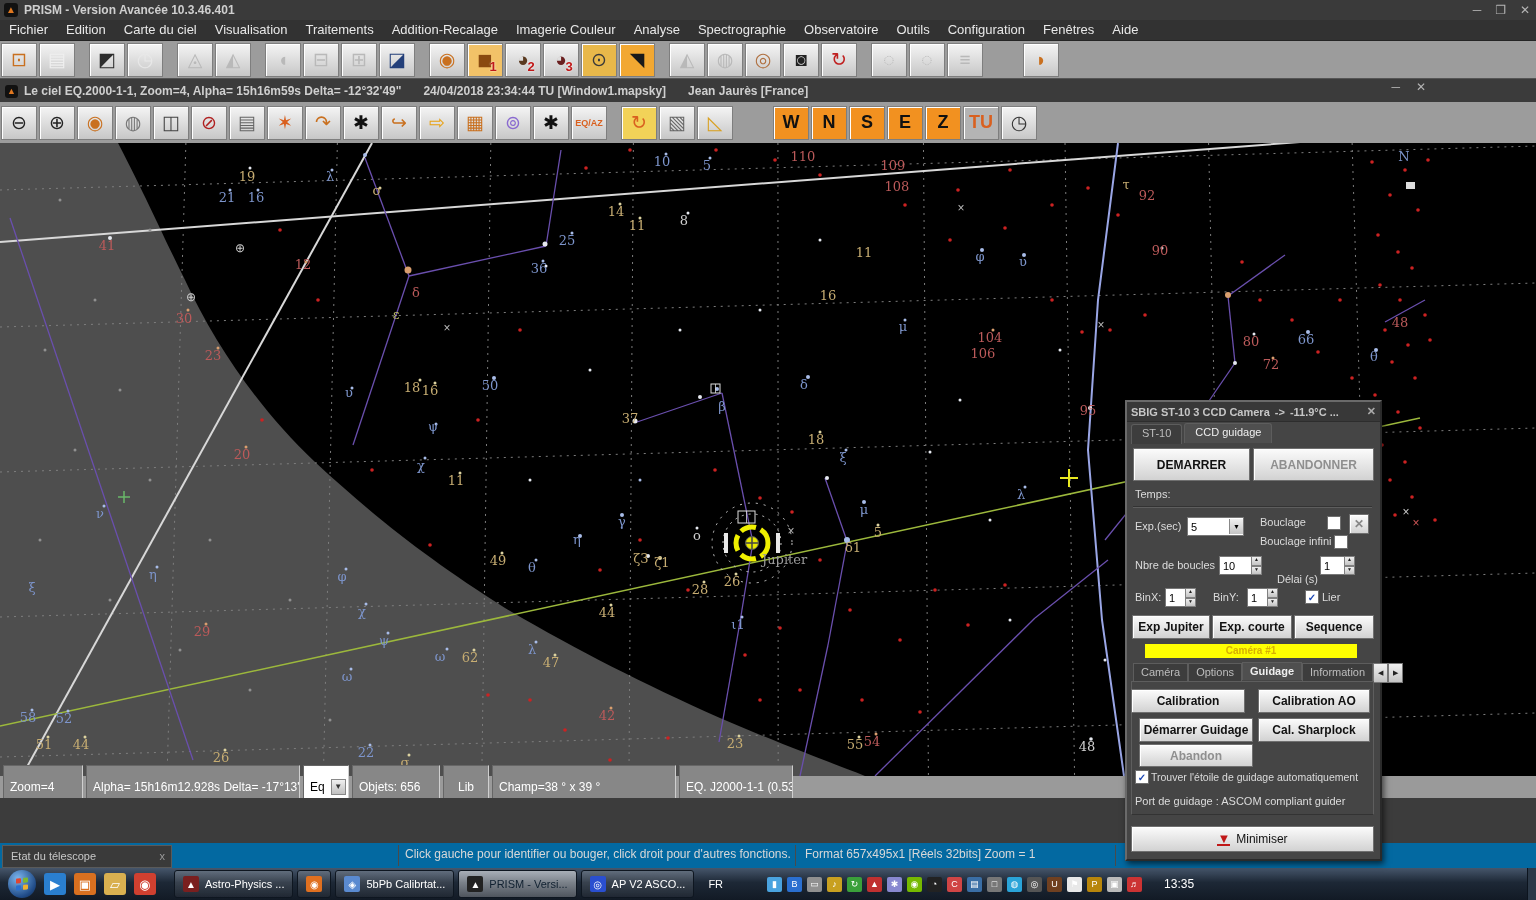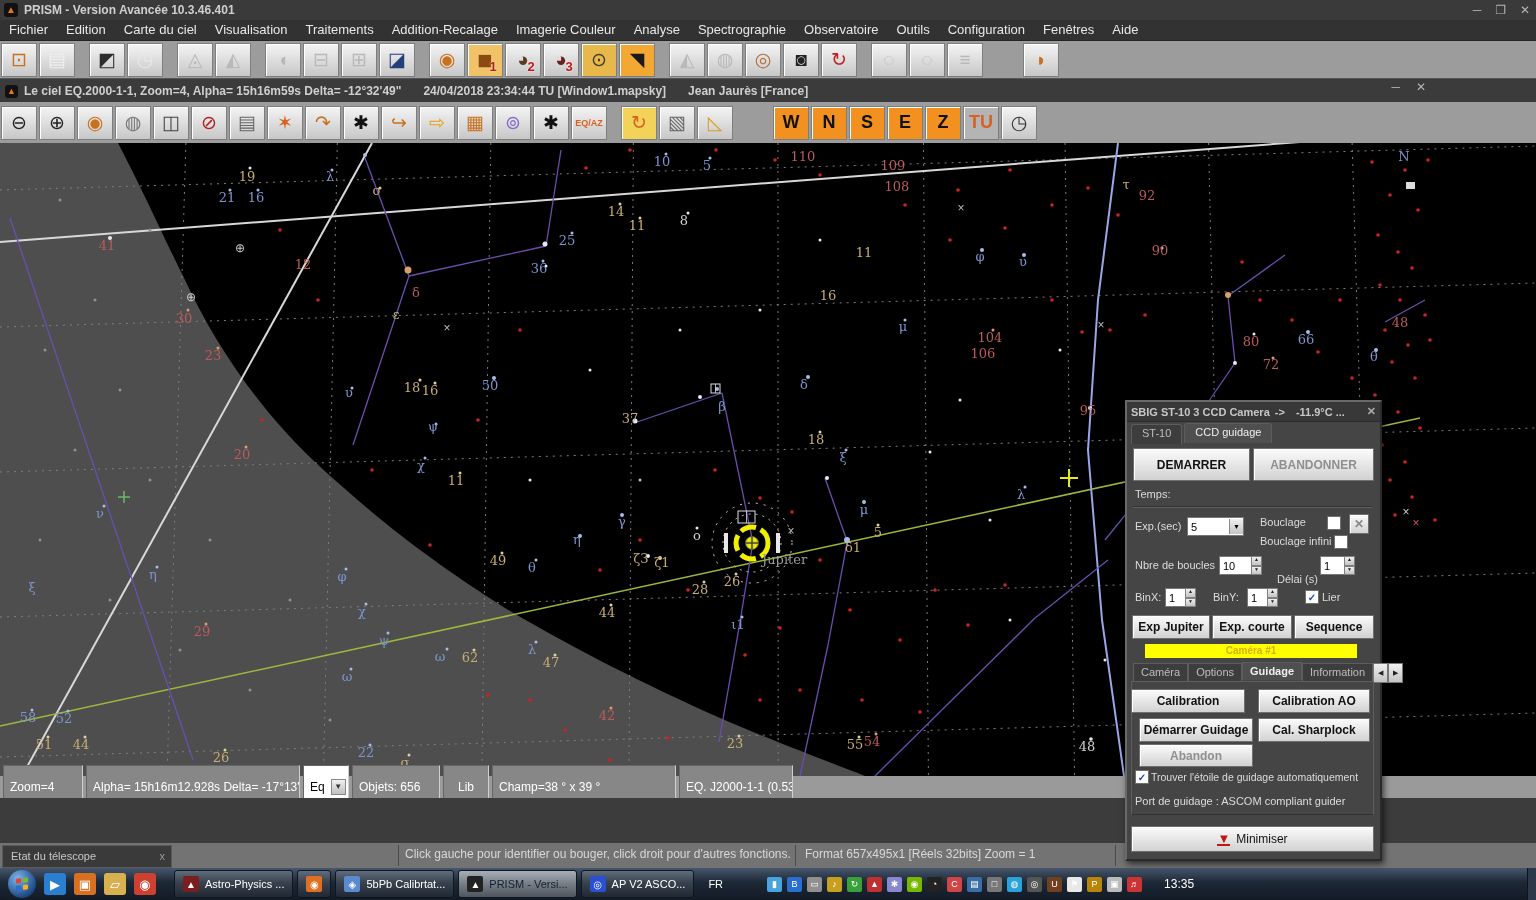--- a/index.html
+++ b/index.html
@@ -48,21 +48,21 @@
     align-items:center;font-size:12px;color:#fff;}
   .seg{height:18px;line-height:18px;margin-left:3px;padding:12px 6px;background:#878787;
     border:1px solid;border-color:#666 #cfcfcf #cfcfcf #666;white-space:nowrap;overflow:hidden;}
   .seg.eqsel{background:#fff;color:#000;display:flex;align-items:center;padding-right:2px;}
   .seg.eqsel .drop{width:13px;height:14px;margin-left:6px;background:linear-gradient(#f0f0f0,#c0c0c0);
     border:1px solid #888;font-size:8px;line-height:14px;text-align:center;color:#333;}
 
   #workstrip{left:0;top:798px;width:1536px;height:45px;background:#3c3c3c;}
 
   
-  #bottombar{left:0;top:843px;width:1536px;height:25px;background:#737373;color:#d8d8d8;font-size:12px;}
+  #bottombar{left:0;top:843px;width:1536px;height:25px;background:#0369a1;color:#d8d8d8;font-size:12px;}
   #tele-tab{position:absolute;left:2px;top:2px;width:160px;height:21px;background:#3a3a3a;
     border:1px solid #5a5a5a;color:#c8c8c8;font-size:11px;line-height:21px;padding-left:8px;}
   #tele-tab .x{position:absolute;right:6px;color:#999;}
   #hint-text{position:absolute;left:405px;top:4px;}
   #format-text{position:absolute;left:805px;top:4px;}
   .vsep{position:absolute;top:2px;height:21px;border-left:1px solid #4a4a4a;}
 
   
   #taskbar{left:0;top:868px;width:1536px;height:32px;
     background:linear-gradient(#46566b,#1d2836 45%,#121a25);display:flex;align-items:center;}
@@ -770,21 +770,21 @@
         <span class="tray-ic" style="background: rgb(204, 51, 51);">♬</span>
       </span>
     <span id="clock">13:35</span>
   </div>
   <div id="show-desktop"></div>
 
   <div id="panel" class="abs">
     <div id="panel-title">
       <span>SBIG ST-10 3 CCD Camera</span>
       <span style="margin-left:5px">-&gt;</span>
-      <span style="margin-left:11px">-11.9°C ...</span>
+      <span style="margin-left:5px">-11.9°C ...</span>
       <span class="x">✕</span>
     </div>
     <div class="ptabs">
       <span class="ptab">ST-10</span>
       <span class="ptab active">CCD guidage</span>
     </div>
     <div class="abs btn3d" style="left:6px;top:46px;width:115px;height:31px">DEMARRER</div>
     <div class="abs btn3d disabled" style="left:126px;top:46px;width:119px;height:31px">ABANDONNER</div>
     <span class="plabel" style="left:8px;top:86px">Temps:</span>
     <div class="abs" style="left:6px;top:104px;width:239px;border-top:1px solid #333;border-bottom:1px solid #5e5e5e"></div>

